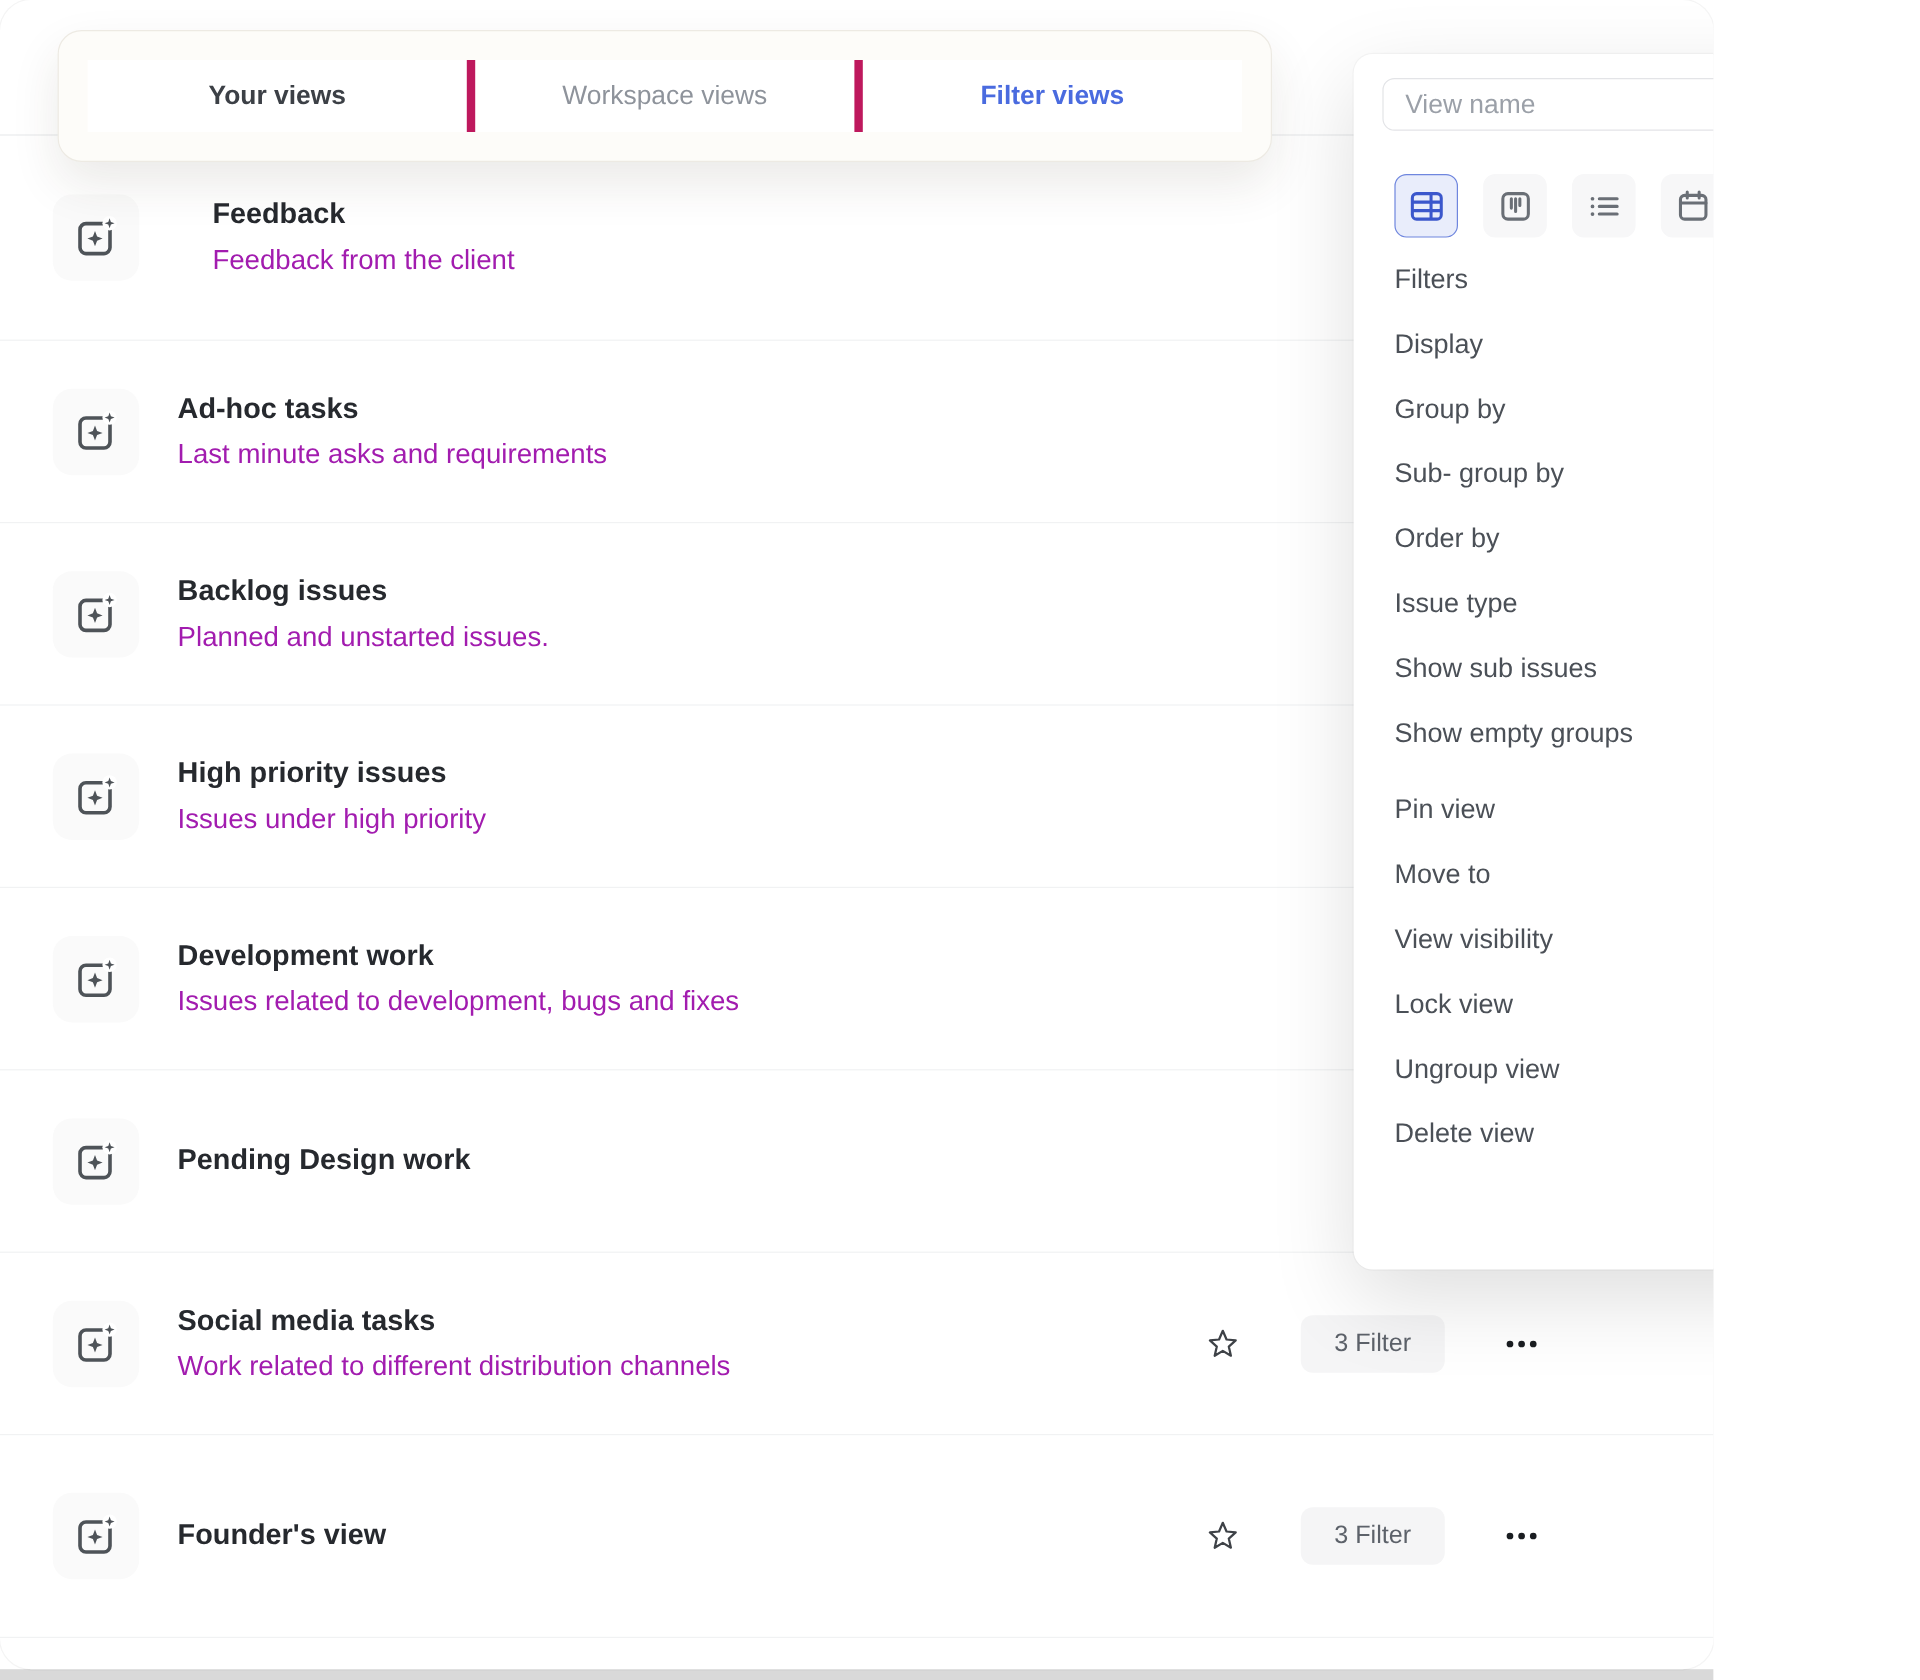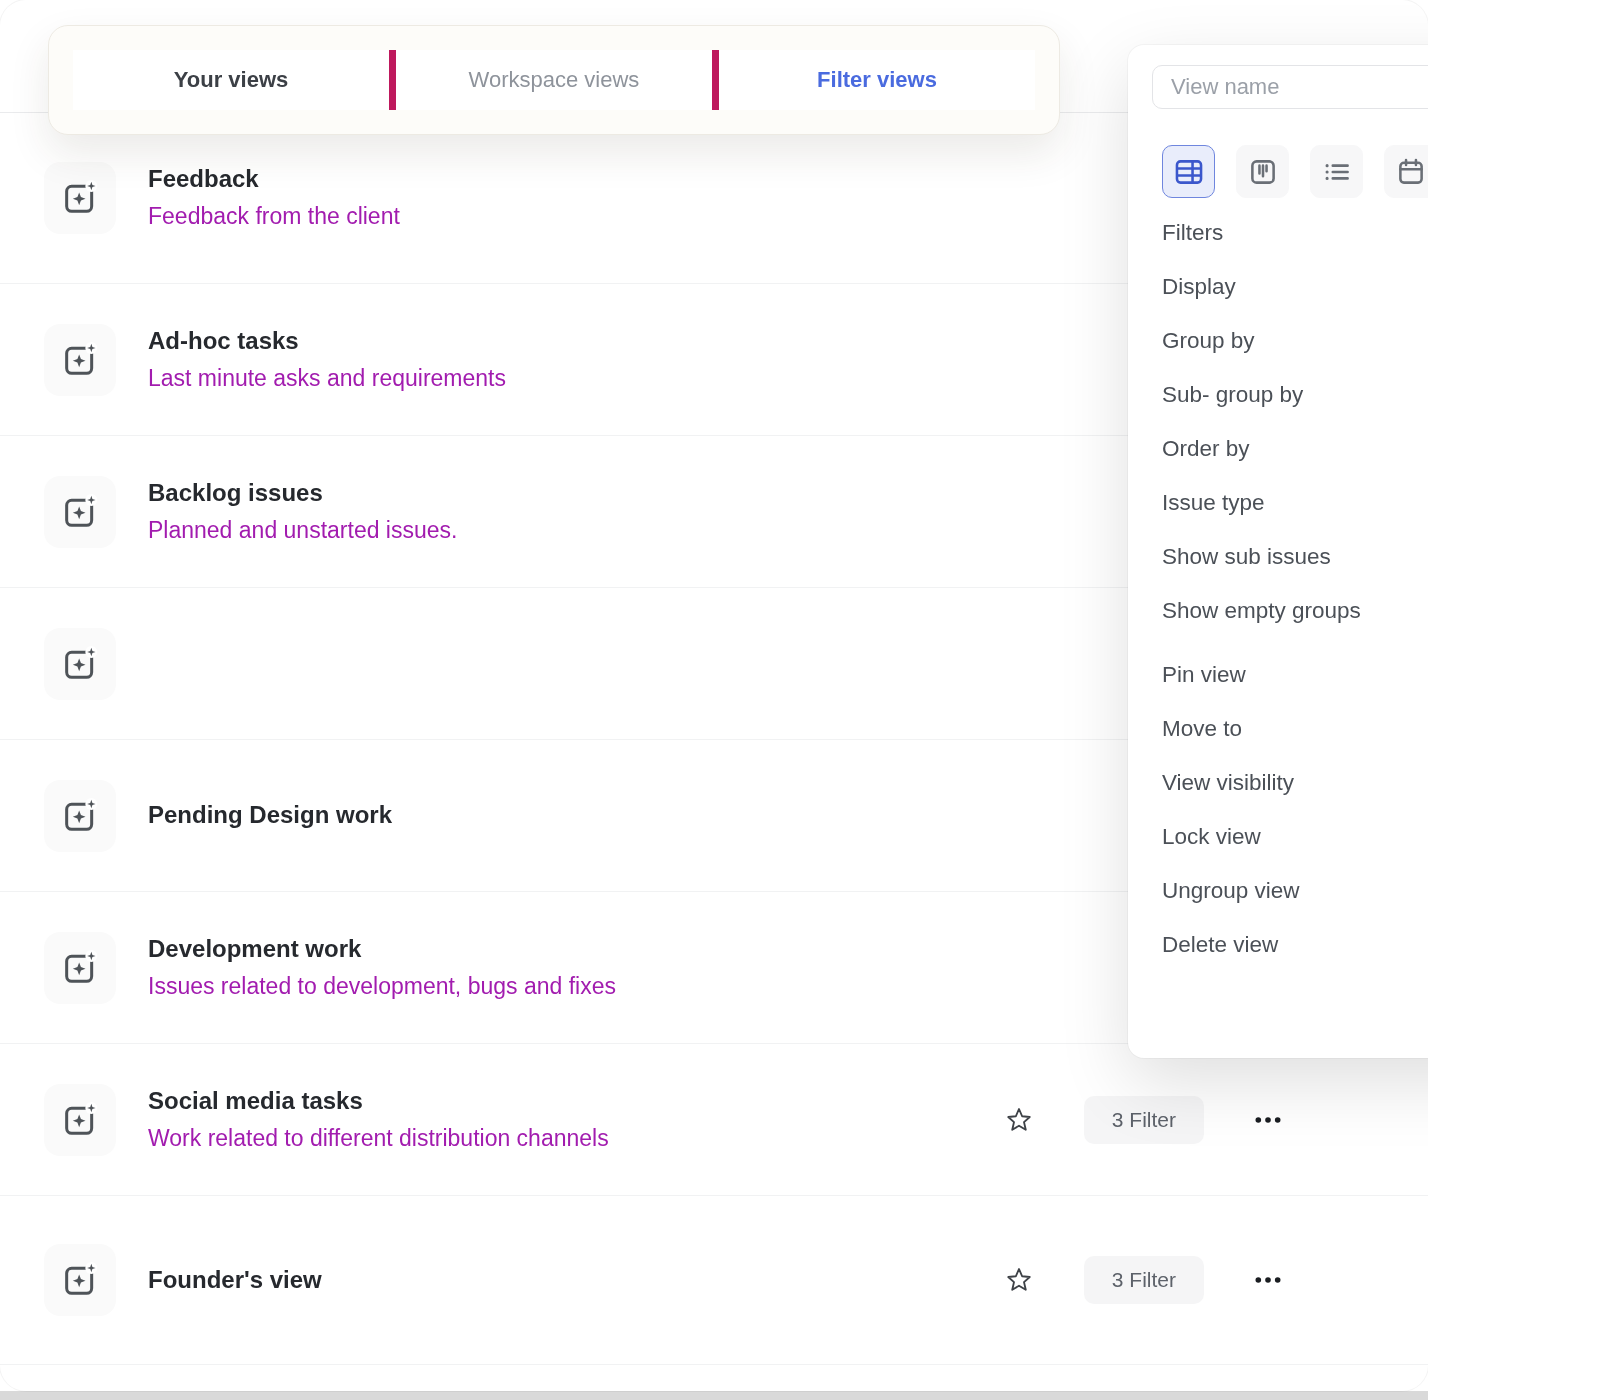--- a/index.html
+++ b/index.html
@@ -18,21 +18,21 @@
   .tab{flex:1;display:flex;align-items:center;justify-content:center;
        font-size:22px;font-weight:600;color:#3c4046;cursor:pointer;}
   .tab+.tab{border-left:7px solid #be185d;}
   .tab--muted{color:#8e939b;font-weight:500;}
   .tab--active{color:#4a6bdf;font-weight:700;}
 
   
   .view-list{position:absolute;top:113px;left:0;right:0;}
   .row{position:relative;height:152px;box-sizing:border-box;border-bottom:1px solid #f1f2f3;
        display:flex;align-items:center;padding-left:44px;background:transparent;}
-  .row--first{height:171px;}
+  .row--first{height:171px;gap:29px;}
   .row--last{height:169px;border-bottom:1px solid #f1f2f3;}
   .tile{width:72px;height:72px;border-radius:16px;background:#fafafa;flex:0 0 auto;
         display:flex;align-items:center;justify-content:center;margin-right:32px;}
   .row-text{display:flex;flex-direction:column;gap:9px;}
   .row-title{font-size:24px;font-weight:600;color:#26292e;line-height:1.2;}
   .row-sub{font-size:23px;font-weight:400;color:#a21caf;line-height:1.2;}
   .row-sub:empty{display:none;}
   .row-controls{position:absolute;right:146px;top:50%;transform:translateY(-50%);
                 display:flex;align-items:center;gap:50px;}
   .chip{background:#f5f5f6;border:none;border-radius:10px;padding:12px 28px;
@@ -153,43 +153,47 @@
           <div class="row-sub">Planned and unstarted issues.</div>
         </div>
       </div>
 
       <div class="row">
         <div class="tile">
           <svg width="40" height="40" viewBox="0 0 24 24">
               <use href="#sparkle-view"></use>
             </svg>
         </div>
-      </div>
-
-      <div class="row">
-        <div class="tile">
-          <svg width="40" height="40" viewBox="0 0 24 24">
-              <use href="#sparkle-view"></use>
-            </svg>
-        </div>
-        <div class="row-text">
-          <div class="row-title">Pending Design work</div>
-
+        <div class="row-text">
+          <div class="row-title">High priority issues</div>
+          <div class="row-sub">Issues under high priority</div>
         </div>
       </div>
 
       <div class="row">
         <div class="tile">
           <svg width="40" height="40" viewBox="0 0 24 24">
               <use href="#sparkle-view"></use>
             </svg>
         </div>
         <div class="row-text">
           <div class="row-title">Development work</div>
           <div class="row-sub">Issues related to development, bugs and fixes</div>
+        </div>
+      </div>
+
+      <div class="row">
+        <div class="tile">
+          <svg width="40" height="40" viewBox="0 0 24 24">
+              <use href="#sparkle-view"></use>
+            </svg>
+        </div>
+        <div class="row-text">
+          <div class="row-title">Pending Design work</div>
+
         </div>
       </div>
 
       <div class="row">
         <div class="tile">
           <svg width="40" height="40" viewBox="0 0 24 24">
               <use href="#sparkle-view"></use>
             </svg>
         </div>
         <div class="row-text">

